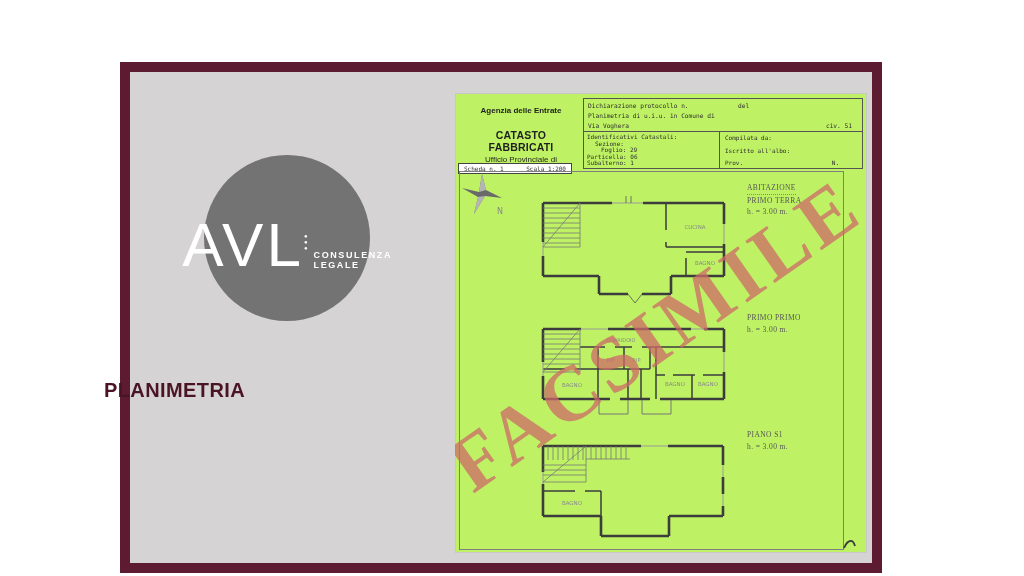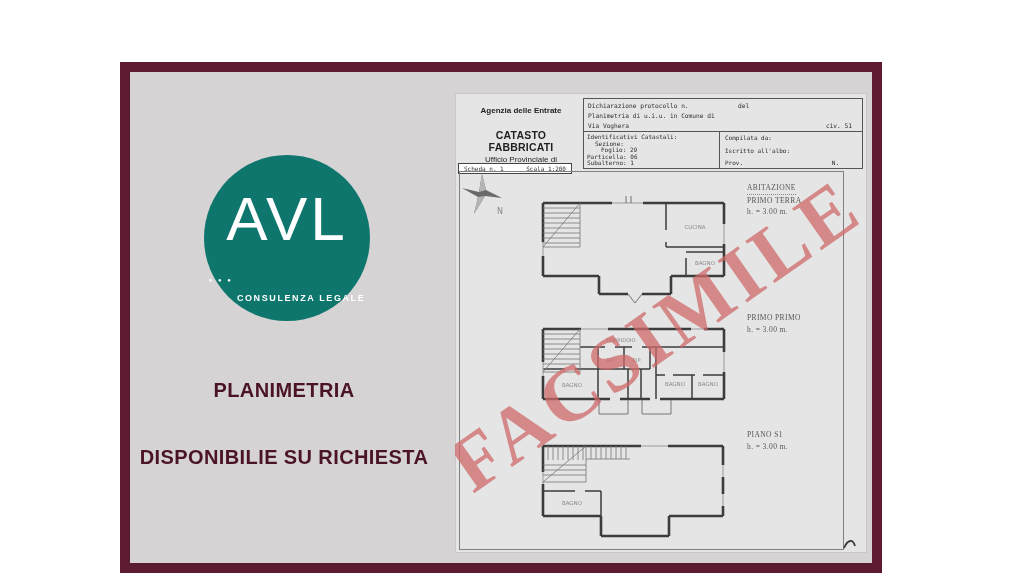--- a/index.html
+++ b/index.html
@@ -3,34 +3,34 @@
 <meta charset="utf-8">
 <style>
   html,body{margin:0;padding:0;background:#fff;}
   .canvas{position:relative;width:1024px;height:576px;background:#ffffff;overflow:hidden;
           font-family:"Liberation Sans", sans-serif;}
   
   .frame{position:absolute;left:120px;top:62px;width:762px;height:511px;box-sizing:border-box;
          background:#d5d3d4;border:10px solid #5c1b31;}
   
   .logo{position:absolute;left:204px;top:155px;width:166px;height:166px;border-radius:50%;
-        background:#0f766e;display:flex;flex-direction:column;align-items:center;justify-content:center;
+        background:#737373;display:flex;flex-direction:row;align-items:center;justify-content:center;
         color:#fff;z-index:3;}
   .logo-text{font-size:62px;line-height:1;letter-spacing:3px;font-weight:400;margin-top:14px;}
   .logo-sub{display:flex;align-items:center;margin-top:7px;}
   .logo-dots{font-size:6px;letter-spacing:2px;margin-right:4px;}
   .logo-sub-text{font-size:9px;font-weight:bold;letter-spacing:1.6px;margin-top:36px;}
   
-  .caption{position:absolute;left:104px;width:360px;text-align:center;font-weight:bold;
+  .caption{position:absolute;left:104px;width:360px;text-align:left;font-weight:bold;
            color:#4a1425;font-size:20px;letter-spacing:0.4px;z-index:3;}
   .caption.c1{top:379px;}
   .caption.c2{top:446px;}
   
   .doc{position:absolute;left:455px;top:93px;width:412px;height:460px;box-sizing:border-box;
-       background:#e5e5e5;border:1px solid #c9c7c7;color:#2e2e2e;
+       background:#bef264;border:1px solid #c9c7c7;color:#2e2e2e;
        font-family:"DejaVu Sans Mono", monospace;z-index:2;}
   .agency{position:absolute;left:6px;top:12px;width:118px;text-align:center;color:#1f1f1f;
           font-family:"Liberation Sans", sans-serif;}
   .agency .l1{font-size:8px;font-weight:bold;}
   .agency .l2{font-size:10.5px;font-weight:bold;margin-top:14px;letter-spacing:0.2px;}
   .agency .l3{font-size:8px;font-weight:normal;margin-top:2px;}
   .tableA{position:absolute;left:127px;top:4px;width:280px;height:34px;box-sizing:border-box;
           border:1px solid #555;padding:2px 4px;font-size:6.2px;line-height:9.8px;}
   .tableA .row{position:relative;white-space:nowrap;}
   .tableA .del{position:absolute;left:150px;top:0;}
@@ -76,21 +76,20 @@
 
   <div class="logo">
     <div class="logo-text">AVL</div>
     <div class="logo-sub">
       <span class="logo-dots">● ● ●</span>
       <span class="logo-sub-text">CONSULENZA LEGALE</span>
     </div>
   </div>
 
   <div class="caption c1">PLANIMETRIA</div>
-  <div class="caption c2">DISPONIBILIE SU RICHIESTA</div>
 
   <div class="doc">
 
     <div class="agency">
       <div class="l1">Agenzia delle Entrate</div>
       <div class="l2">CATASTO FABBRICATI</div>
       <div class="l3">Ufficio Provinciale di</div>
     </div>
 
     <div class="tableA">

